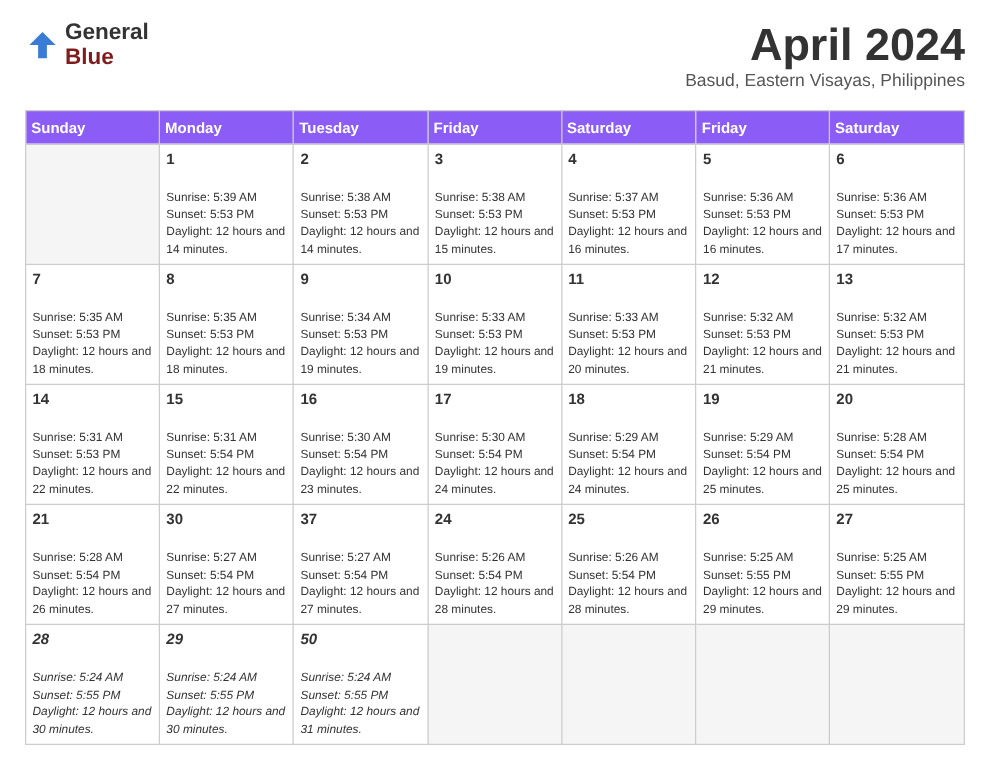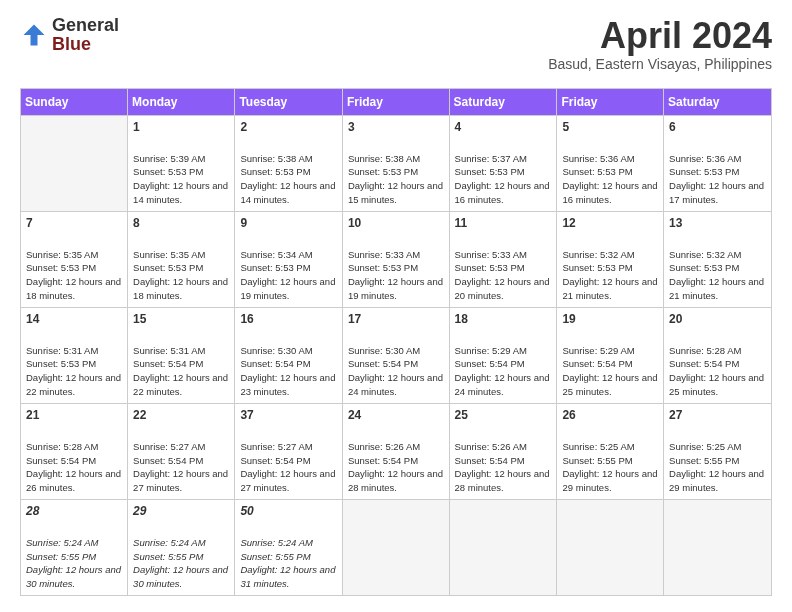--- a/index.html
+++ b/index.html
@@ -214,21 +214,21 @@
           <div class="day-number">20</div>
           <div class="day-info">Sunrise: 5:28 AM<br>Sunset: 5:54 PM<br>Daylight: 12 hours and 25 minutes.</div>
         </td>
       </tr>
       <tr class="week-row">
         <td>
           <div class="day-number">21</div>
           <div class="day-info">Sunrise: 5:28 AM<br>Sunset: 5:54 PM<br>Daylight: 12 hours and 26 minutes.</div>
         </td>
         <td>
-          <div class="day-number">22</div>
+          <div class="day-number">30</div>
           <div class="day-info">Sunrise: 5:27 AM<br>Sunset: 5:54 PM<br>Daylight: 12 hours and 27 minutes.</div>
         </td>
         <td>
           <div class="day-number">37</div>
           <div class="day-info">Sunrise: 5:27 AM<br>Sunset: 5:54 PM<br>Daylight: 12 hours and 27 minutes.</div>
         </td>
         <td>
           <div class="day-number">24</div>
           <div class="day-info">Sunrise: 5:26 AM<br>Sunset: 5:54 PM<br>Daylight: 12 hours and 28 minutes.</div>
         </td>

